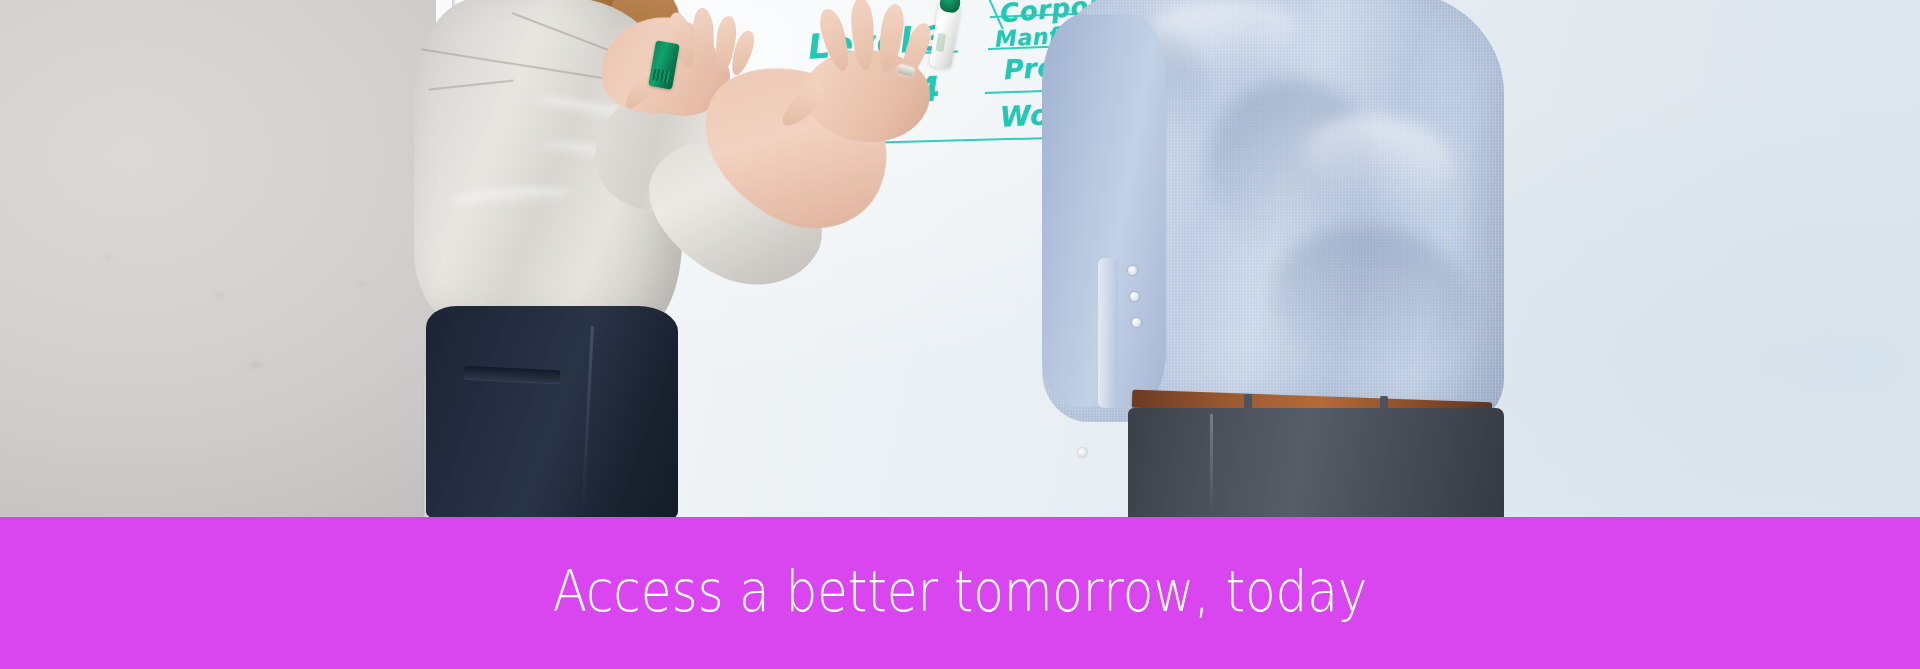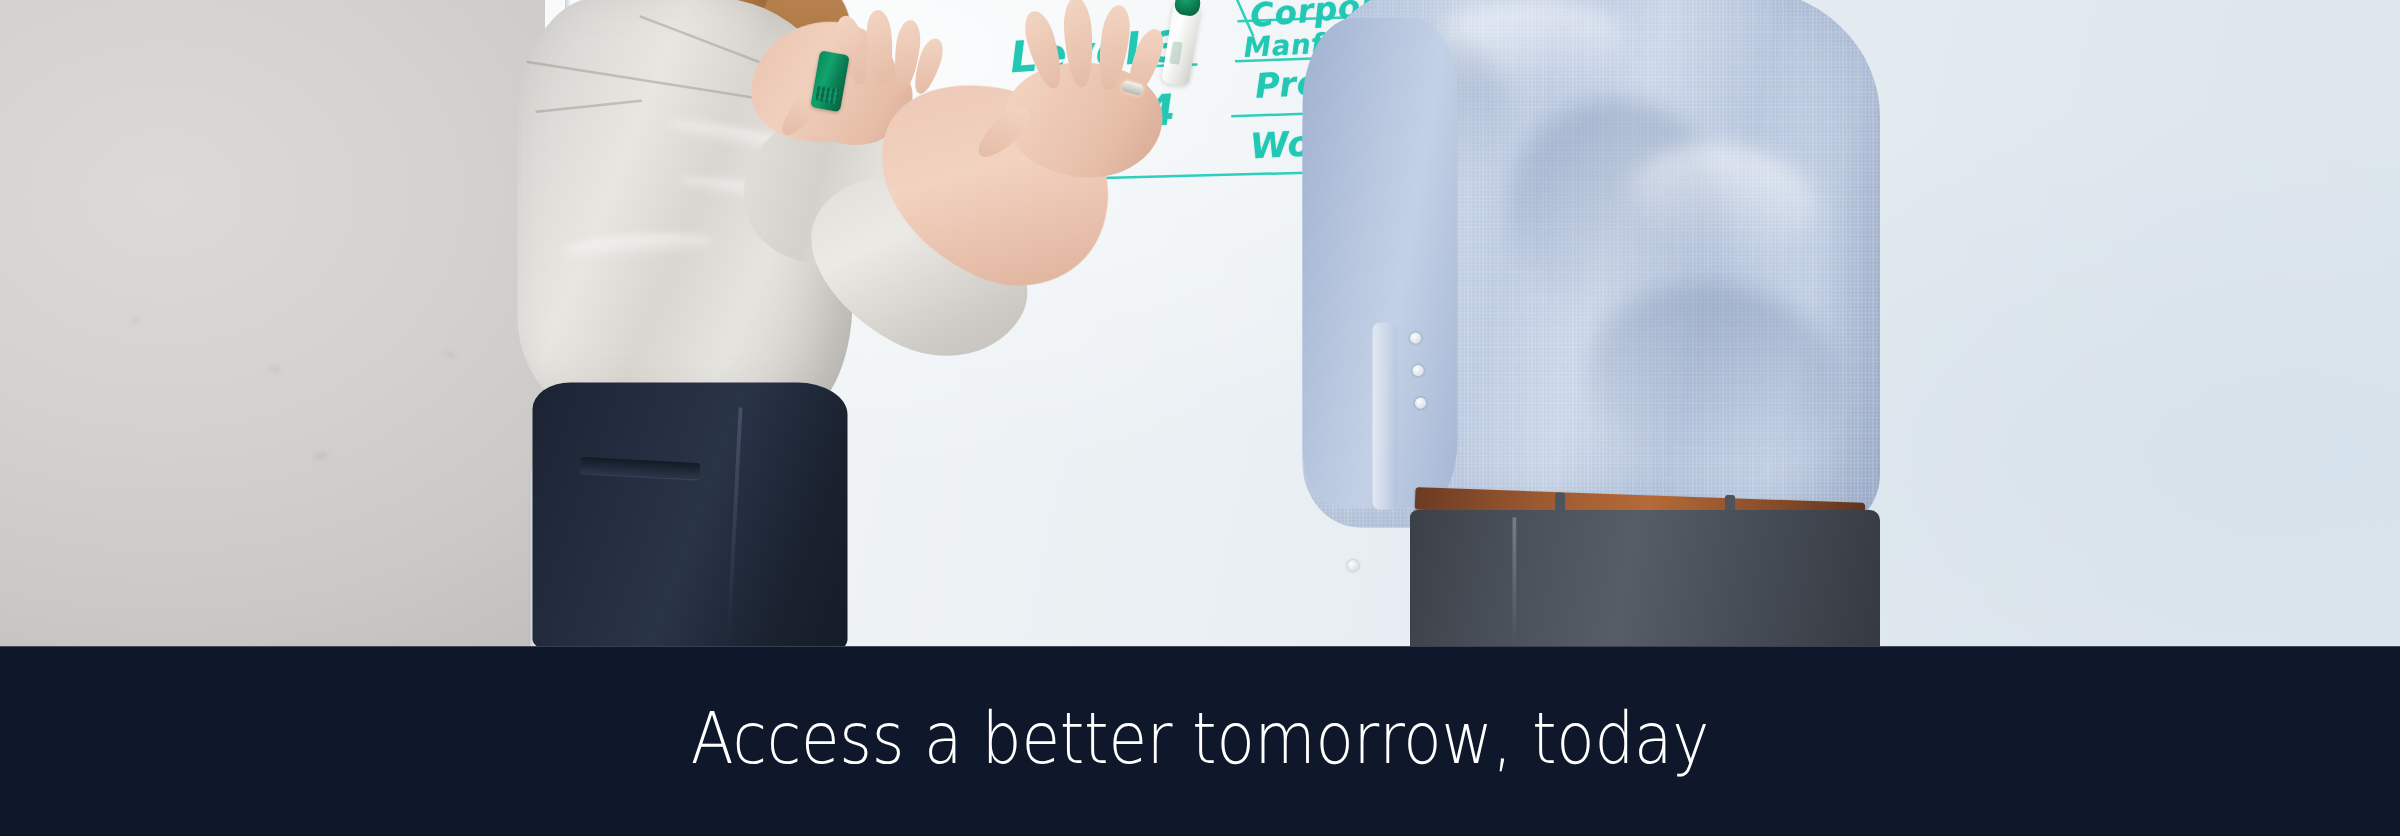--- a/index.html
+++ b/index.html
@@ -324,21 +324,21 @@
   .m-tcrease{
     position:absolute;left:168px;top:424px;width:3px;height:100px;
     background:linear-gradient(180deg,rgba(200,208,218,.35),rgba(200,208,218,0));
   }
 
   
   .band{
     position:absolute;
     left:0; top:517px;
     width:1920px; height:152px;
-    background:#0f172a;
+    background:#d946ef;
   }
   .band-title{
     position:absolute;
     left:0; top:0; width:1920px; height:152px;
     display:flex;
     align-items:center;
     justify-content:center;
     color:#ffffff;
     font-family:"DejaVu Sans",sans-serif;
     font-weight:300;

